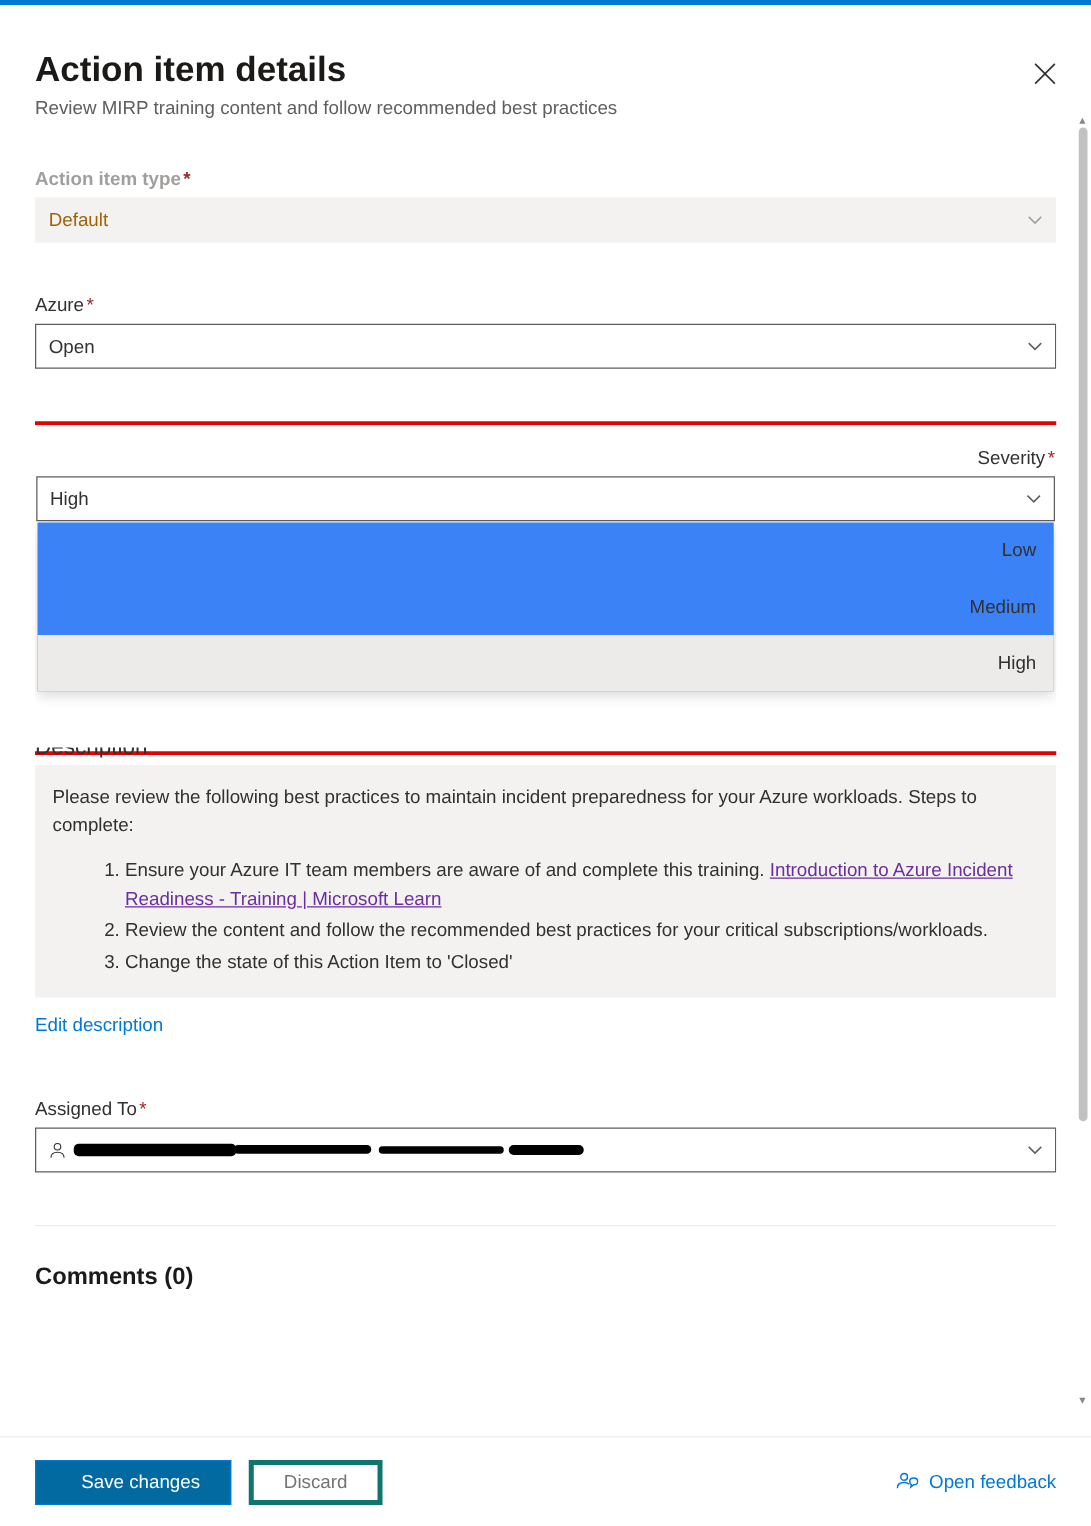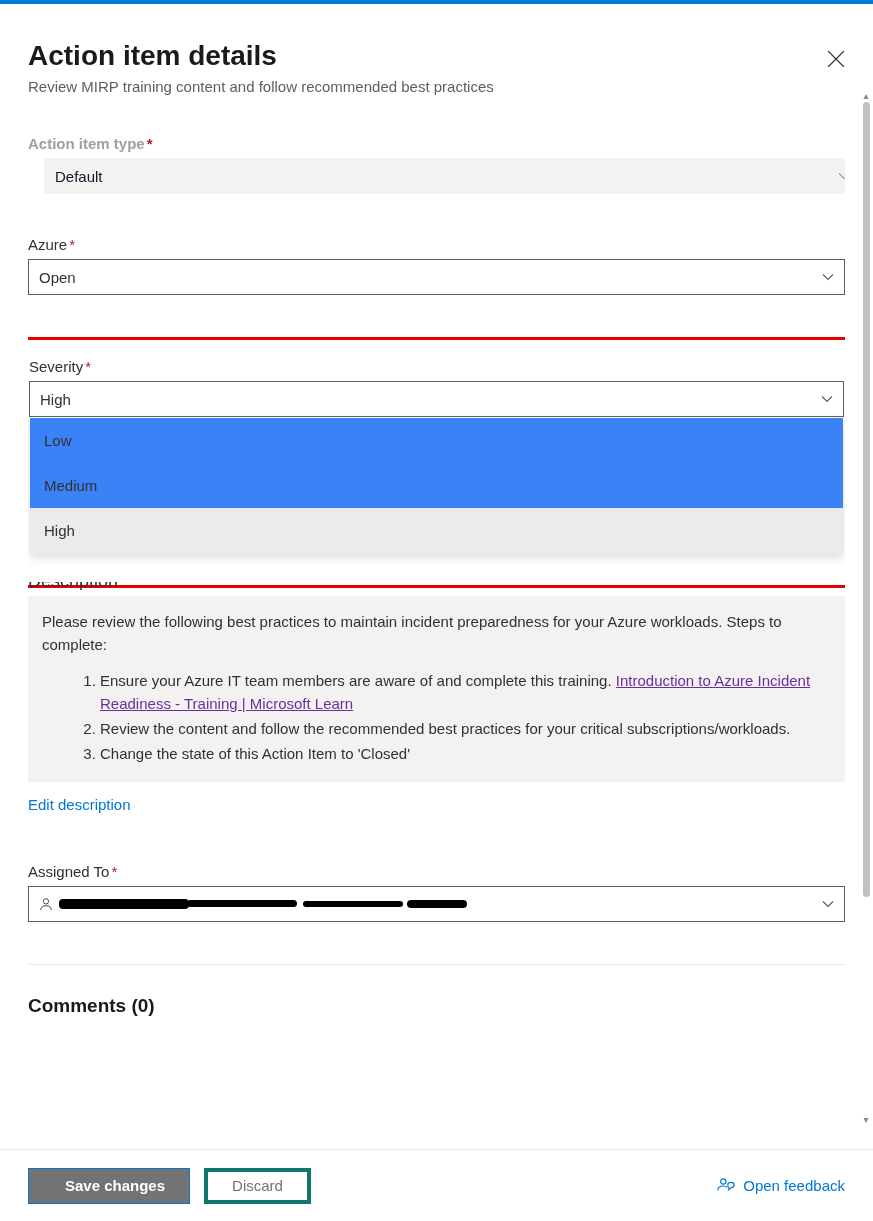--- a/index.html
+++ b/index.html
@@ -118,23 +118,22 @@
       align-items: center;
       justify-content: space-between;
       padding: 0 10px;
       font-size: 15px;
       cursor: pointer;
       position: relative;
     }
     .dropdown.disabled {
       background: #f3f2f1;
       border-color: #f3f2f1;
-      color: #0f172a;
+      color: #a16207;
       cursor: not-allowed;
-      margin-left: 16px;
     }
     .chevron-down {
       width: 12px;
       height: 12px;
       flex-shrink: 0;
     }
     .highlight-box {
       border: 3px solid #e60000;
       margin-left: -12px;
       margin-right: -12px;
@@ -244,24 +243,24 @@
       height: 36px;
       padding: 0 24px;
       font-size: 15px;
       font-family: inherit;
       cursor: pointer;
       display: inline-flex;
       align-items: center;
       justify-content: center;
     }
     .btn-primary {
-      background: #737373;
+      background: #0369a1;
       color: #ffffff;
       border: 1px solid #0078d4;
-      font-weight: 700;
+      font-weight: 400;
       padding-left: 36px;
     }
     .btn-secondary {
       background: #ffffff;
       color: #737373;
       border: 4px solid #0f766e;
     }
     .feedback-link {
       color: #0078d4;
       font-size: 15px;
@@ -319,21 +318,21 @@
         <div class="dropdown">
           <span>Open</span>
           <svg class="chevron-down" viewBox="0 0 12 12">
             <path d="M1 3.5 L6 8.5 L11 3.5" fill="none" stroke="#605e5c" stroke-width="1.2"></path>
           </svg>
         </div>
       </div>
 
       
       <div class="highlight-box">
-        <div style="margin-bottom:0;">
+        <div style="margin-bottom:16px;text-align:right;">
           <div class="field-label">
             <span>Severity</span><span class="req-star">*</span>
           </div>
           <div class="dropdown" style="position:relative;">
             <span>High</span>
             <svg class="chevron-down" viewBox="0 0 12 12">
               <path d="M1 3.5 L6 8.5 L11 3.5" fill="none" stroke="#605e5c" stroke-width="1.2"></path>
             </svg>
             <div class="dropdown-options">
               <div class="dropdown-option">Low</div>

